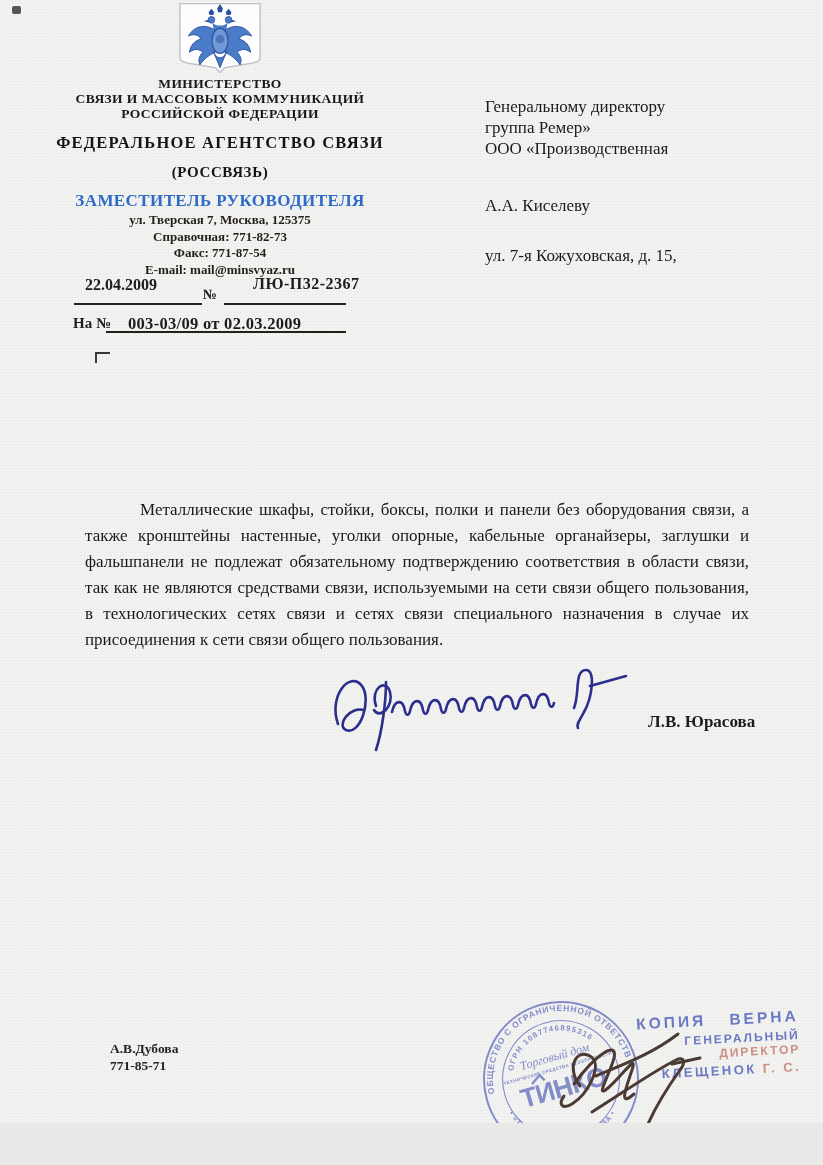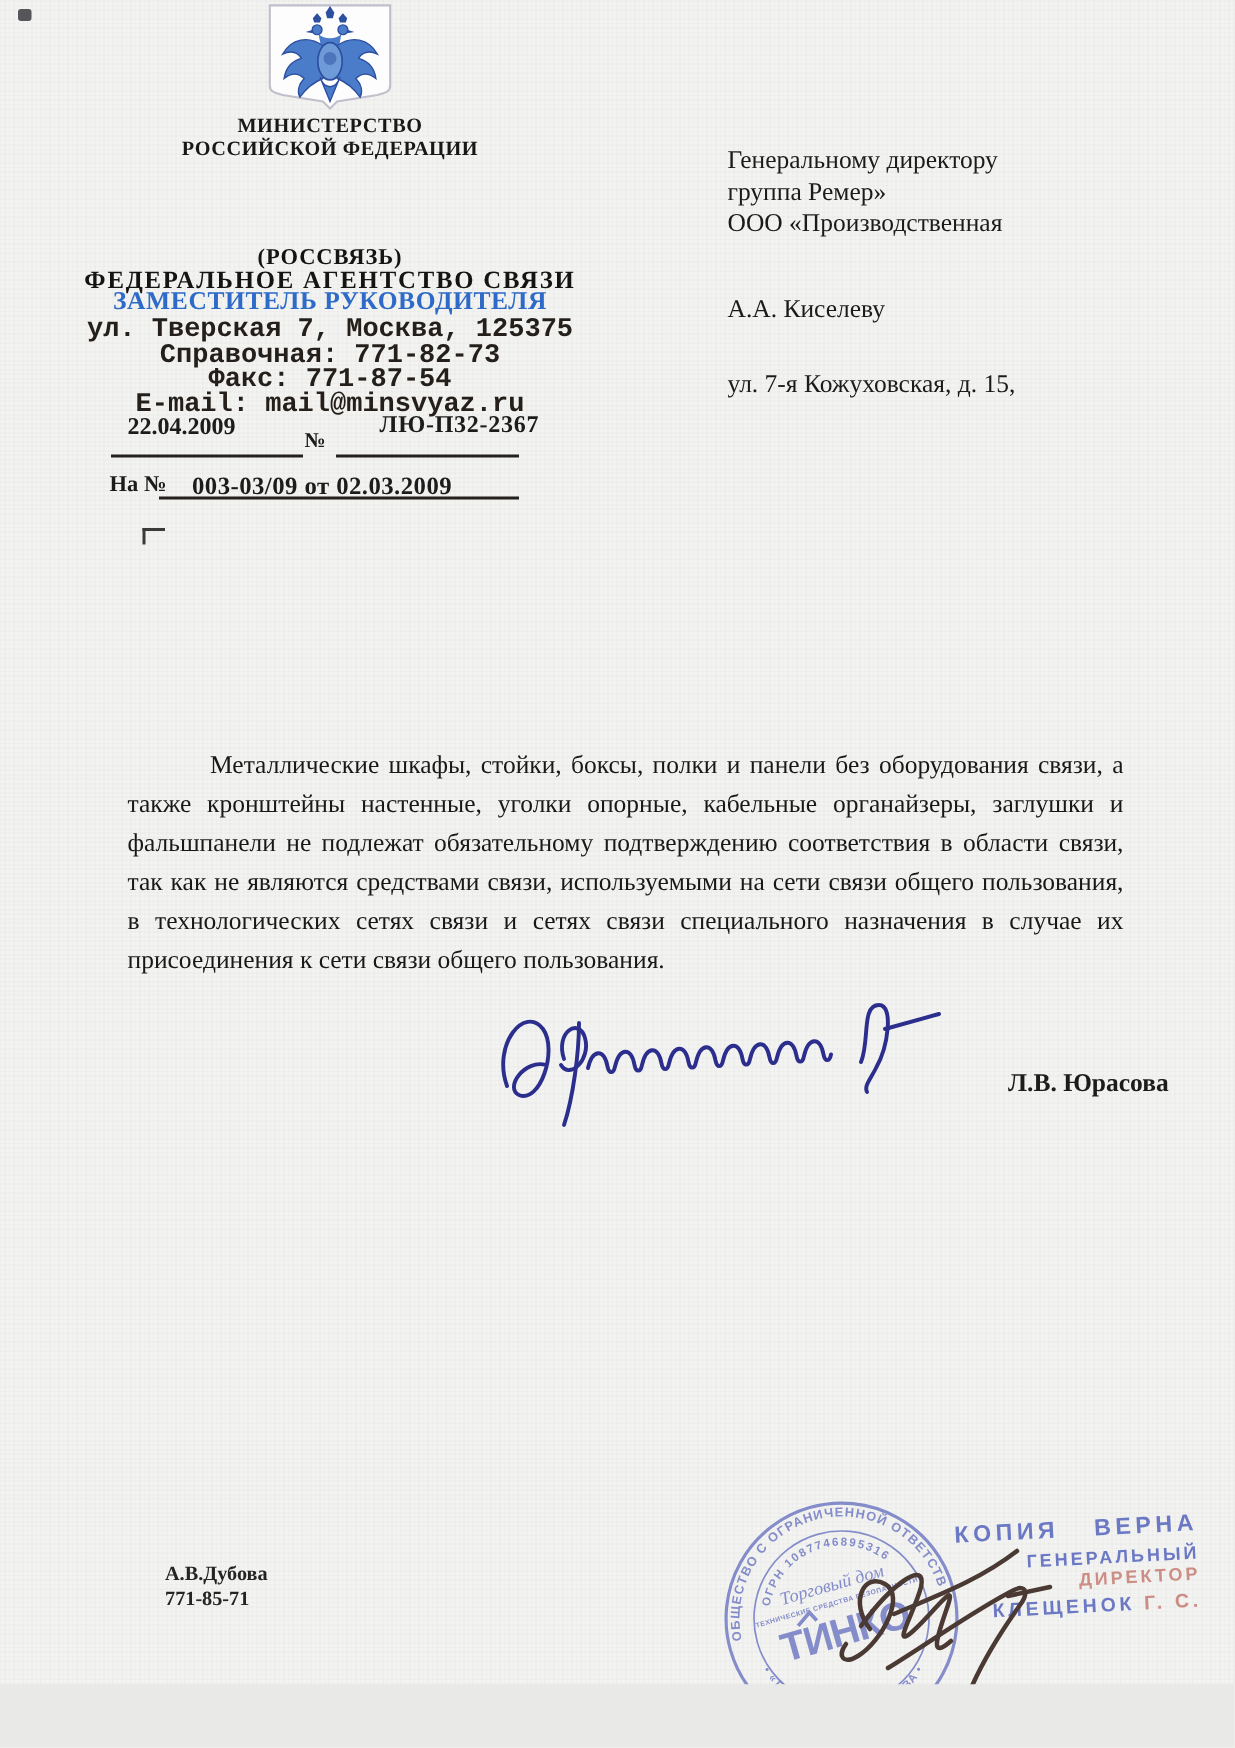--- a/index.html
+++ b/index.html
@@ -9,44 +9,44 @@
     background-image:
       repeating-linear-gradient(0deg, rgba(120,120,130,.03) 0 1px, transparent 1px 3px),
       repeating-linear-gradient(90deg, rgba(120,120,130,.03) 0 1px, transparent 1px 3px);
     font-family:"Liberation Serif","DejaVu Serif",serif;
     color:#1c1c1c;
   }
   .abs{position:absolute;}
   
   .lh-col{left:36px;top:76px;width:368px;text-align:center;}
   .min-line{font-weight:bold;font-size:13.5px;line-height:15px;letter-spacing:.4px;color:#181818;}
-  .agency{left:36px;top:133px;width:368px;text-align:center;font-weight:bold;font-size:16.5px;letter-spacing:1.2px;color:#141414;margin-top:44px;}
+  .agency{left:36px;top:133px;width:368px;text-align:center;font-weight:bold;font-size:16.5px;letter-spacing:1.2px;color:#141414;}
   .rossvyaz{left:36px;top:164px;width:368px;text-align:center;font-weight:bold;font-size:15px;letter-spacing:.6px;color:#141414;}
   .deputy{left:36px;top:191px;width:368px;text-align:center;font-weight:bold;font-size:17px;letter-spacing:.4px;}
-  .contact{left:36px;top:212px;width:368px;text-align:center;font-weight:bold;font-size:18px;line-height:16.5px;color:#241f1a;font-family:Liberation Mono, monospace;}
+  .contact{left:36px;top:212px;width:368px;text-align:center;font-weight:bold;font-size:13px;line-height:16.5px;color:#241f1a;}
   
   .ref-date{left:85px;top:276px;font-weight:bold;font-size:16px;}
   .ref-no{left:203px;top:287px;font-weight:bold;font-size:14px;}
   .ref-out{left:253px;top:275px;font-weight:bold;font-size:16px;letter-spacing:.5px;}
   .rule{height:2px;background:#23201d;}
   .rule1a{left:74px;top:303px;width:128px;}
   .rule1b{left:224px;top:303px;width:122px;}
   .ref-na{left:73px;top:315px;font-weight:bold;font-size:15px;}
   .rule2{left:106px;top:331px;width:240px;}
   .ref-in{left:128px;top:314px;font-weight:bold;font-size:16.5px;letter-spacing:.3px;}
   .corner{left:95px;top:352px;width:13px;height:9px;border-top:2.5px solid #3a3a3a;border-left:2.5px solid #3a3a3a;}
   .speck{left:12px;top:6px;width:9px;height:8px;background:#2e2e34;opacity:.8;border-radius:2px;}
   
   .recipient{left:485px;top:96px;width:280px;font-size:17px;line-height:21px;color:#1b1b1b;}
   .recipient .gap1{height:36px;} .recipient .gap2{height:29px;}
   
   .body-par{left:85px;top:497px;width:664px;font-weight:normal;font-size:17px;line-height:26px;text-align:justify;text-indent:55px;color:#181818;}
   
   .sig-svg{left:328px;top:660px;}
-  .sig-name{left:648px;top:712px;font-weight:bold;font-size:17px;margin-left:24px;}
+  .sig-name{left:648px;top:712px;font-weight:bold;font-size:17px;}
   
   .executor{left:110px;top:1040px;font-weight:bold;font-size:13.5px;line-height:17px;color:#242424;}
   
   .round-stamp{left:480px;top:998px;width:162px;height:162px;transform:rotate(-16deg);opacity:.92;}
   .copy-stamp{left:608px;top:1012px;width:192px;transform:rotate(-3deg);
     font-family:"Liberation Sans","DejaVu Sans",sans-serif;font-weight:bold;text-align:right;}
   .cs-l1{font-size:15.5px;letter-spacing:3px;word-spacing:16px;}
   .cs-l2{font-size:12px;letter-spacing:2px;margin-top:3px;}
   .cs-l3{font-size:13px;letter-spacing:2.5px;margin-top:3px;}
   .dark-sig{left:552px;top:1020px;}
@@ -73,20 +73,21 @@
       <path d="M-5,-8 C-15,-15 -27,-13 -33,-2 C-27,-5 -22,-3 -20,1 C-27,3 -31,8 -32,15 C-26,10 -21,12 -18,15 C-22,19 -23,24 -21,28 C-16,21 -10,17 -5,15 Z" fill="#4a7cc9" stroke="#2c4fa0" stroke-width="1"></path>
       <path d="M5,-8 C15,-15 27,-13 33,-2 C27,-5 22,-3 20,1 C27,3 31,8 32,15 C26,10 21,12 18,15 C22,19 23,24 21,28 C16,21 10,17 5,15 Z" fill="#4a7cc9" stroke="#2c4fa0" stroke-width="1"></path>
       <ellipse cx="0" cy="3" rx="8.5" ry="13" fill="#6e9ad8" stroke="#2c4fa0" stroke-width="1.2"></ellipse>
       <path d="M-7,14 C-4,23 4,23 7,14 L0,31 Z" fill="#4a7cc9" stroke="#2c4fa0" stroke-width="1"></path>
       <circle cx="0" cy="1" r="4.5" fill="#2c4fa0" opacity=".5"></circle>
     </g>
   </svg>
 
   <div class="abs lh-col">
     <div class="min-line">МИНИСТЕРСТВО</div>
+    <div class="min-line">СВЯЗИ И МАССОВЫХ КОММУНИКАЦИЙ</div>
     <div class="min-line">РОССИЙСКОЙ ФЕДЕРАЦИИ</div>
   </div>
 
   <div class="abs agency">ФЕДЕРАЛЬНОЕ АГЕНТСТВО СВЯЗИ</div>
   <div class="abs rossvyaz">(РОССВЯЗЬ)</div>
   <div class="abs deputy" style="color:#2e6bc8;">ЗАМЕСТИТЕЛЬ РУКОВОДИТЕЛЯ</div>
 
   <div class="abs contact">
     <div>ул. Тверская 7, Москва, 125375</div>
     <div>Справочная: 771-82-73</div>

